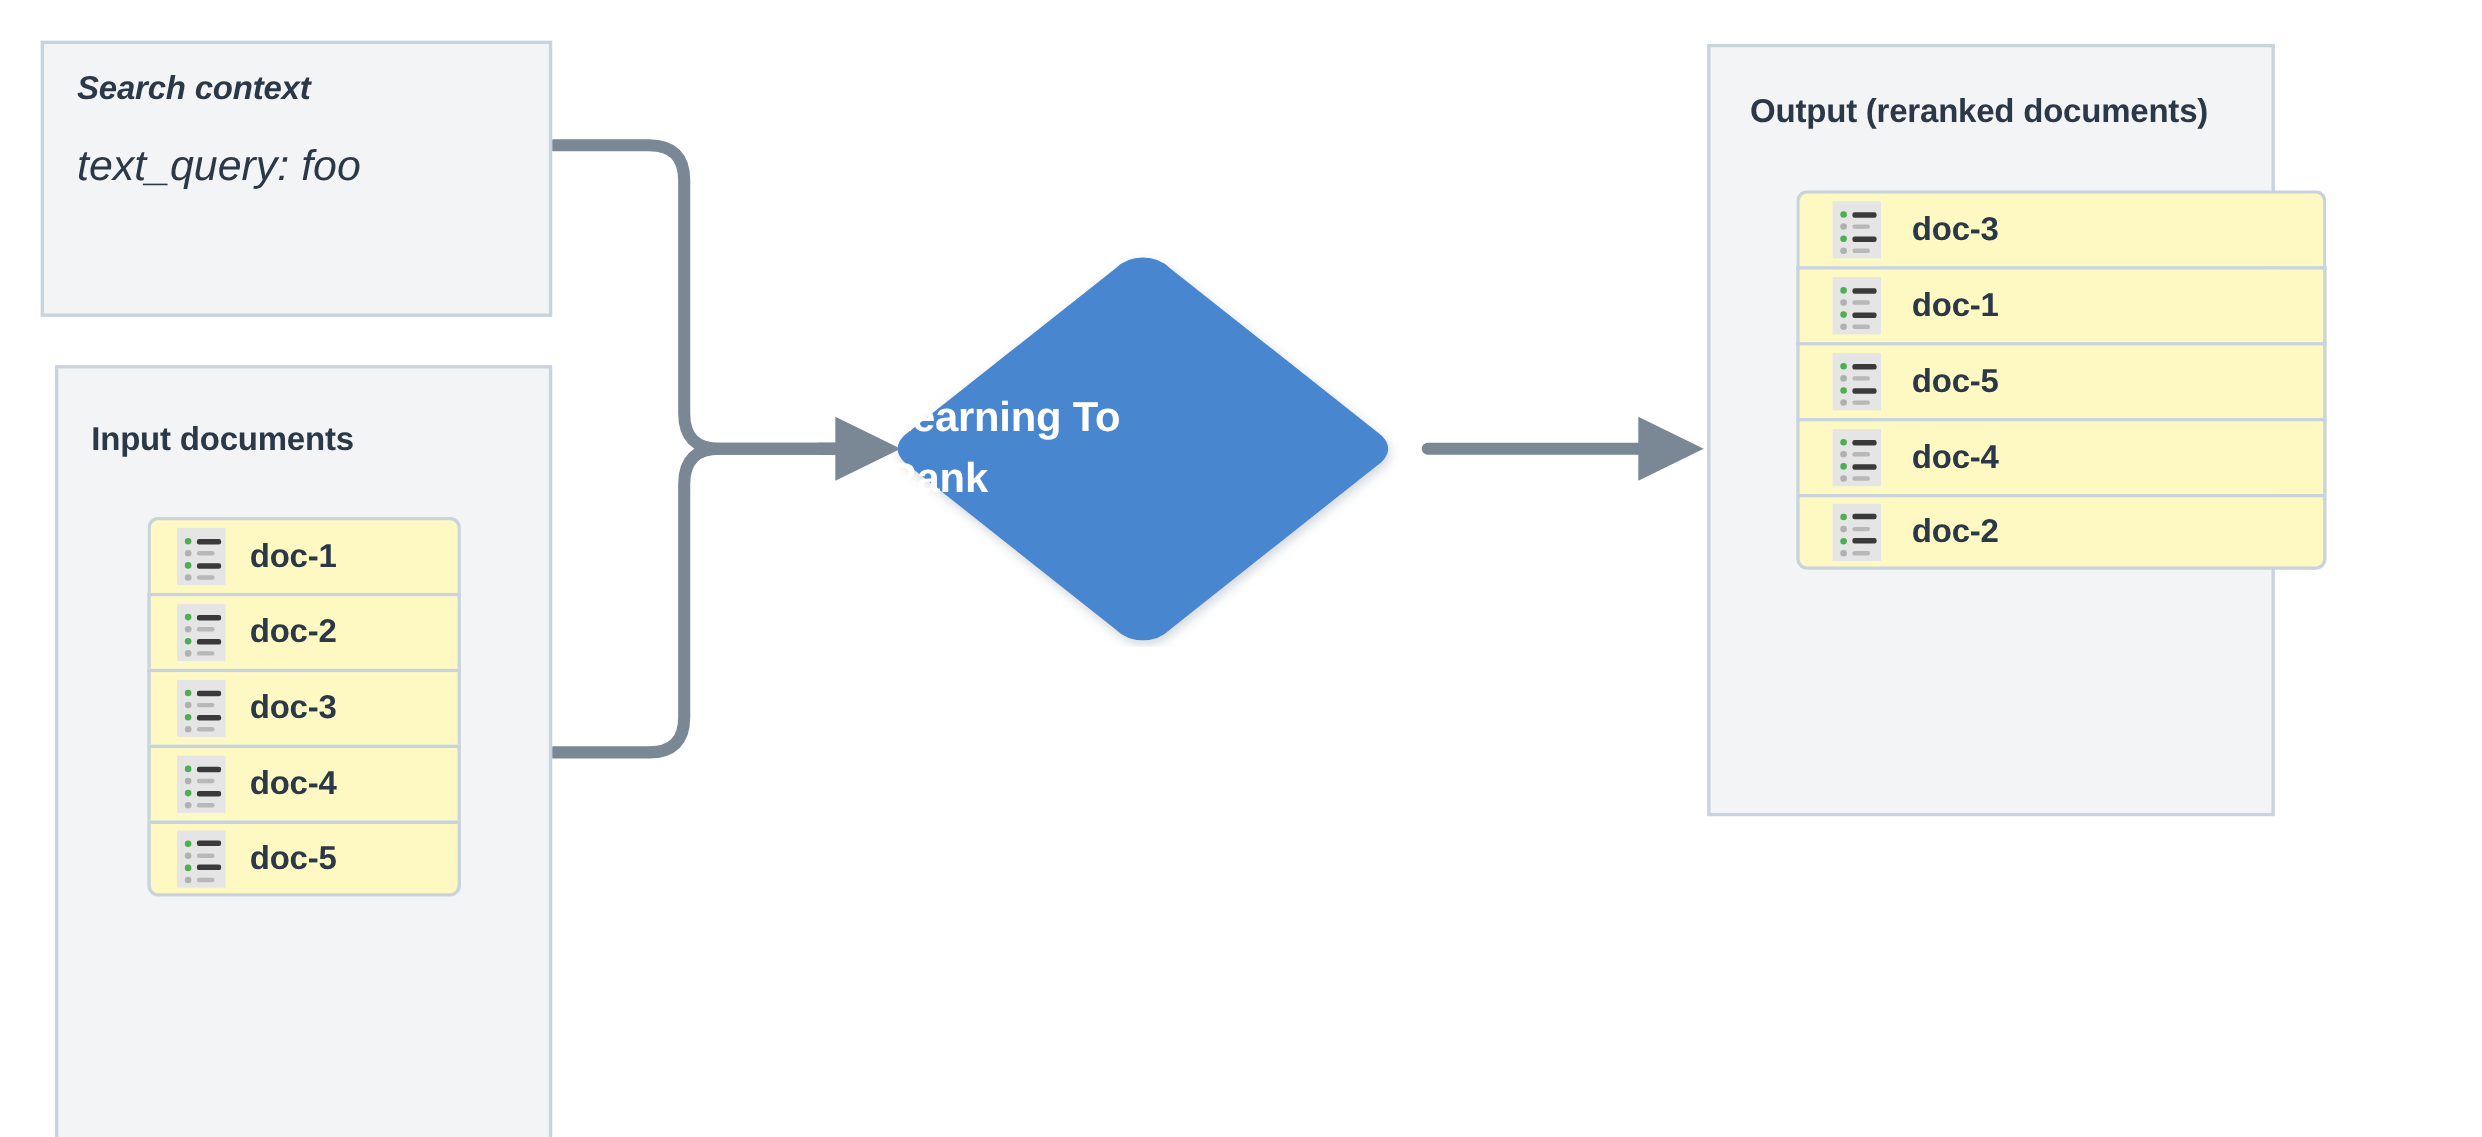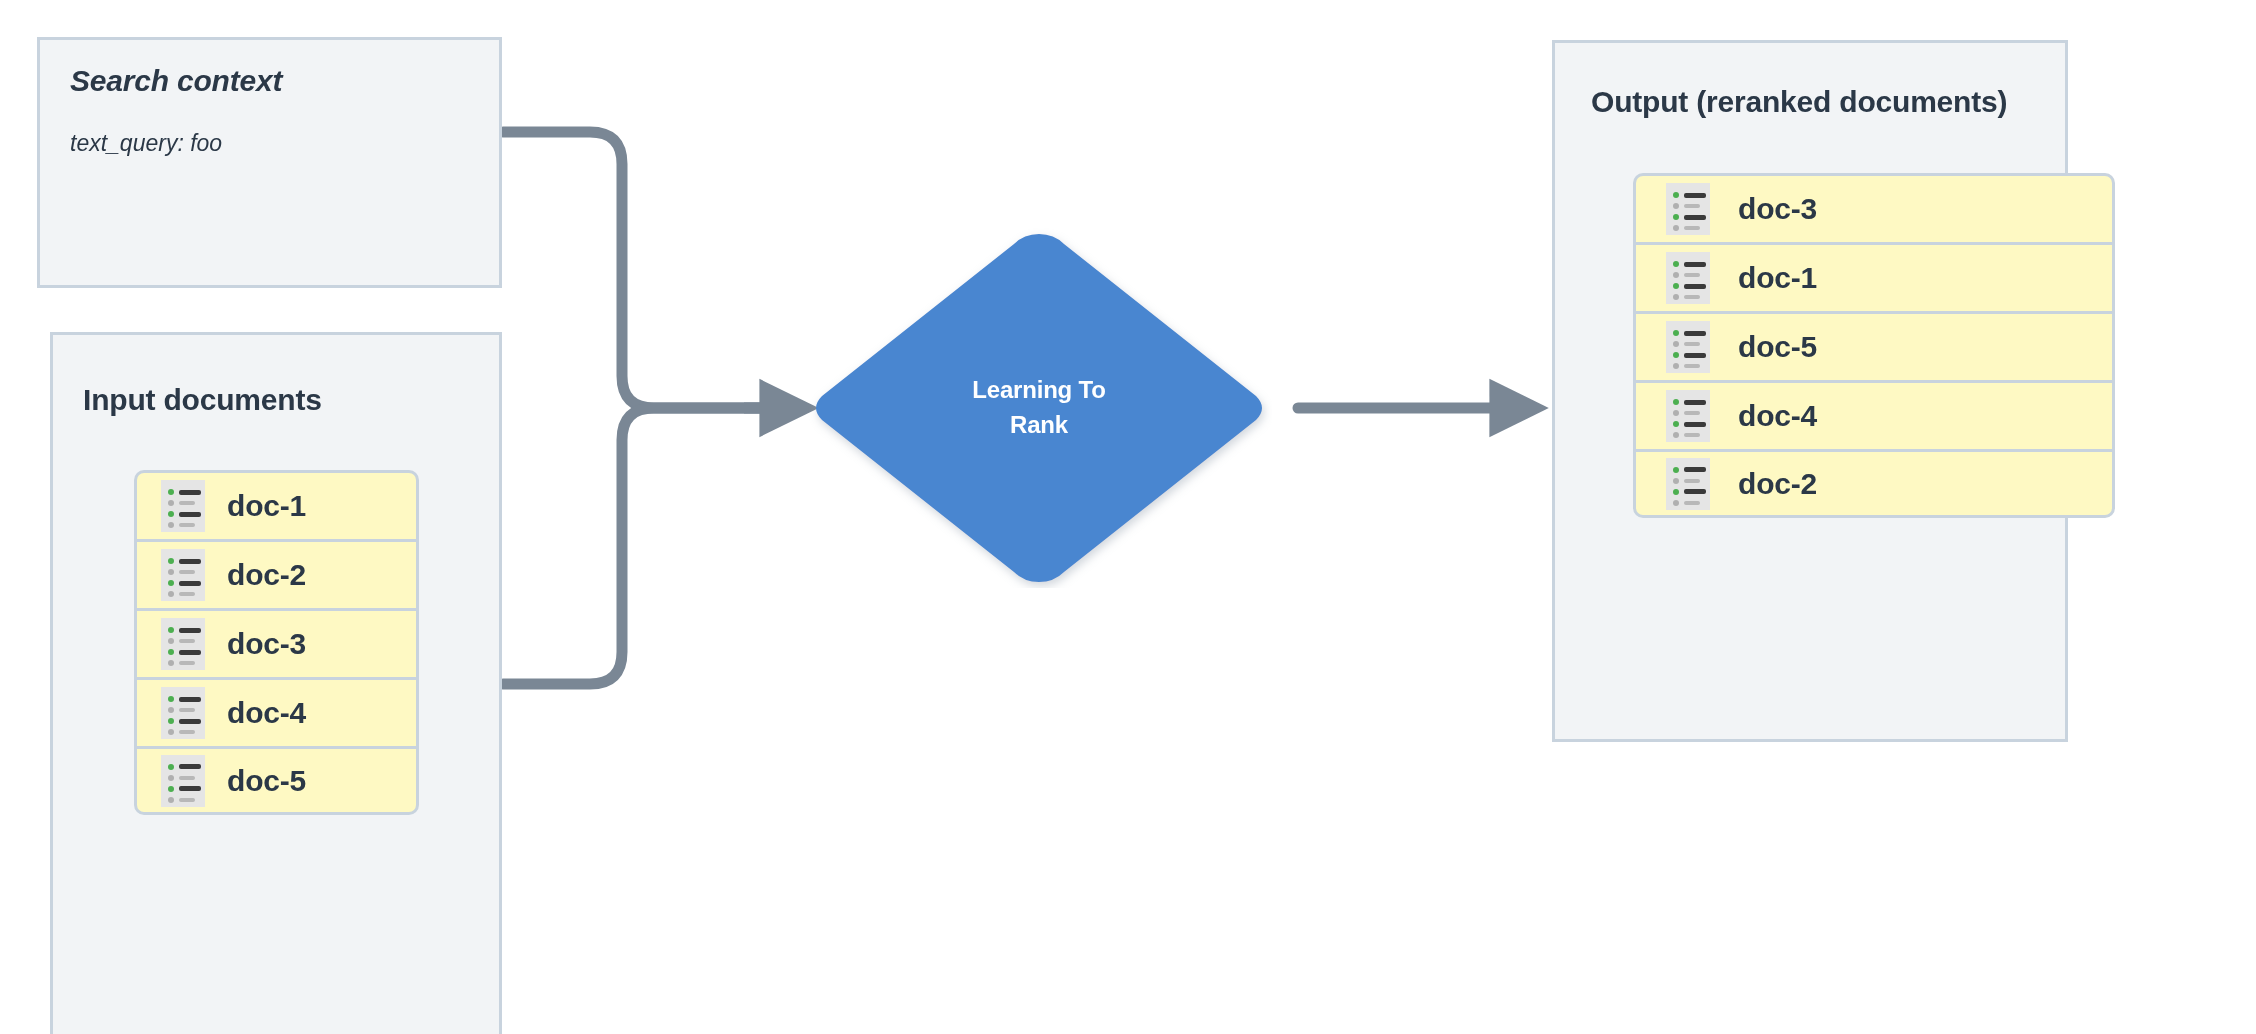--- a/index.html
+++ b/index.html
@@ -52,21 +52,21 @@
     font-style: italic;
   }
   #search-context-title {
     left: 30px;
     top: 24px;
     font-size: 30px;
   }
   #search-context-query {
     left: 30px;
     top: 90px;
-    font-size: 23px;
+    font-size: 39px;
   }
 
   
   #input-documents-panel {
     left: 50px;
     top: 292px;
     width: 452px;
     height: 708px;
     margin-top: 40px;
   }
@@ -189,23 +189,22 @@
     inset: 0;
     width: 100%;
     height: 100%;
   }
   #ltr-process .process-label {
     position: absolute;
     left: 0;
     right: 0;
     top: 50%;
     transform: translateY(-50%);
-    text-align: center;
     color: #ffffff;
-    font-size: 24px;
+    font-size: 38px;
     font-weight: bold;
     line-height: 1.45;
     letter-spacing: -0.2px;
     white-space: pre-line;
   }
 
   
   #connectors {
     position: absolute;
     inset: 0;

